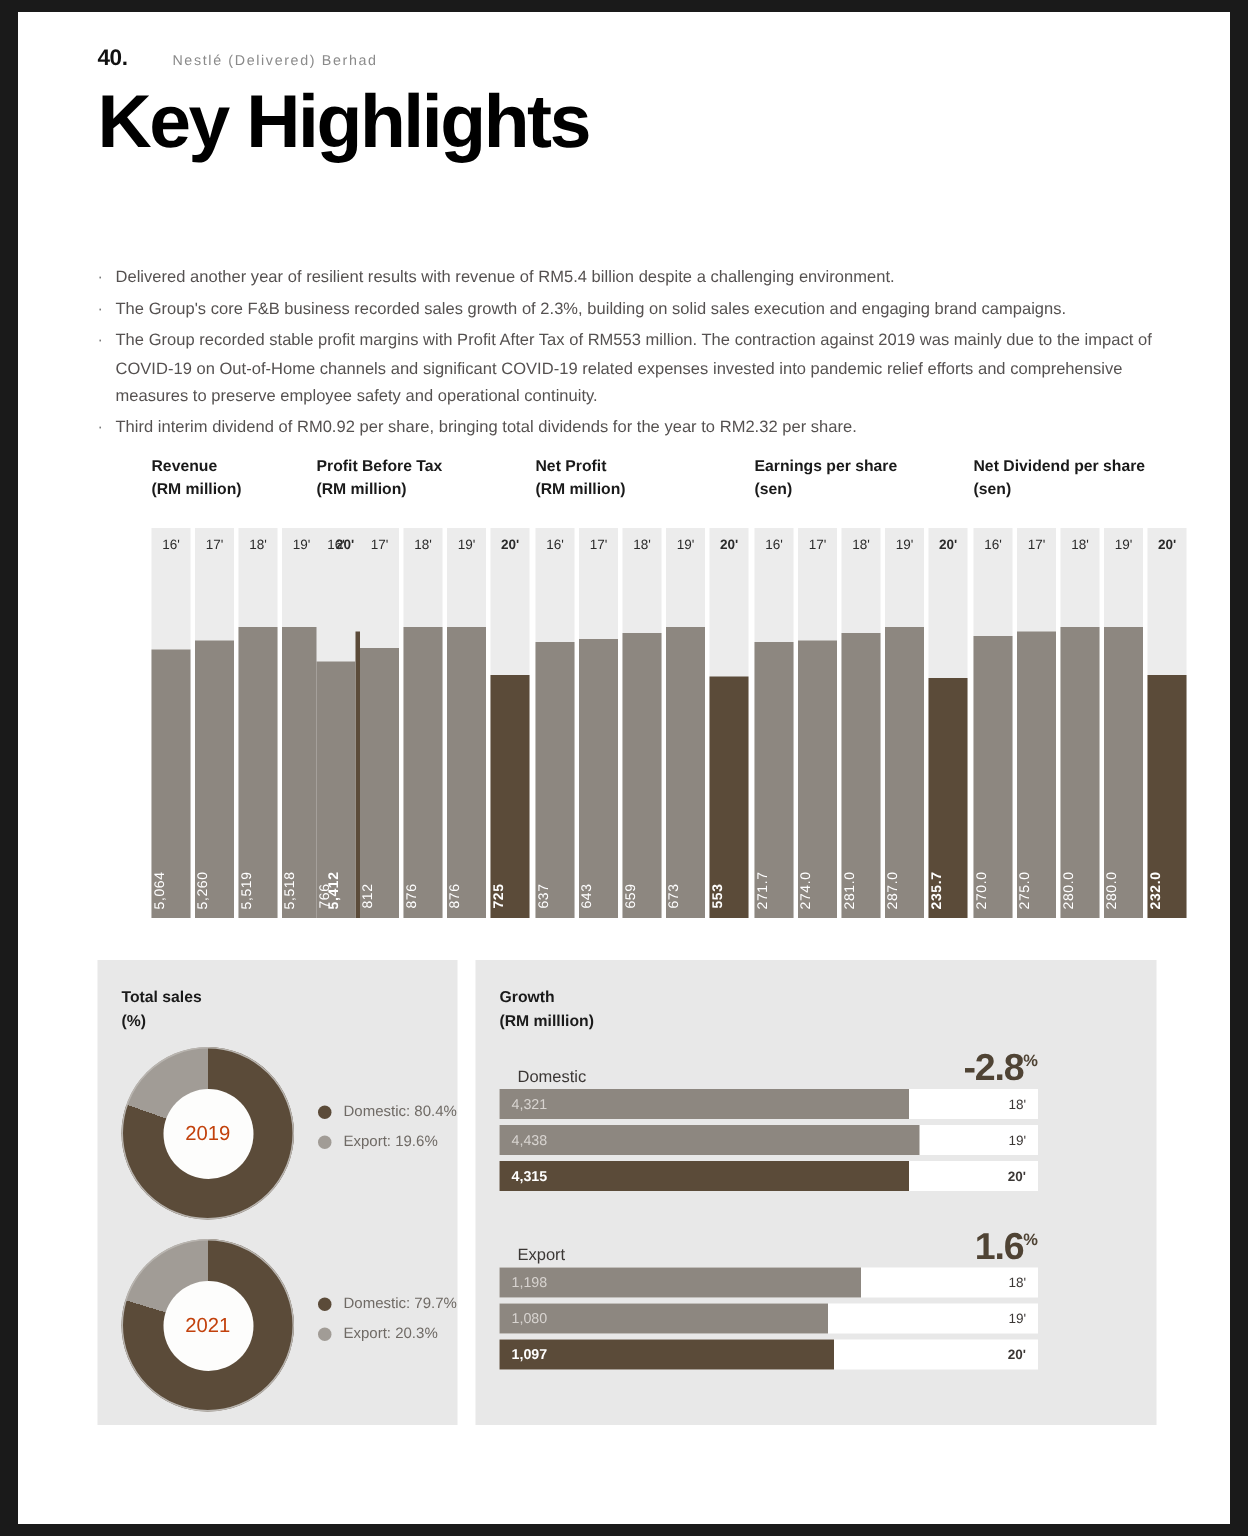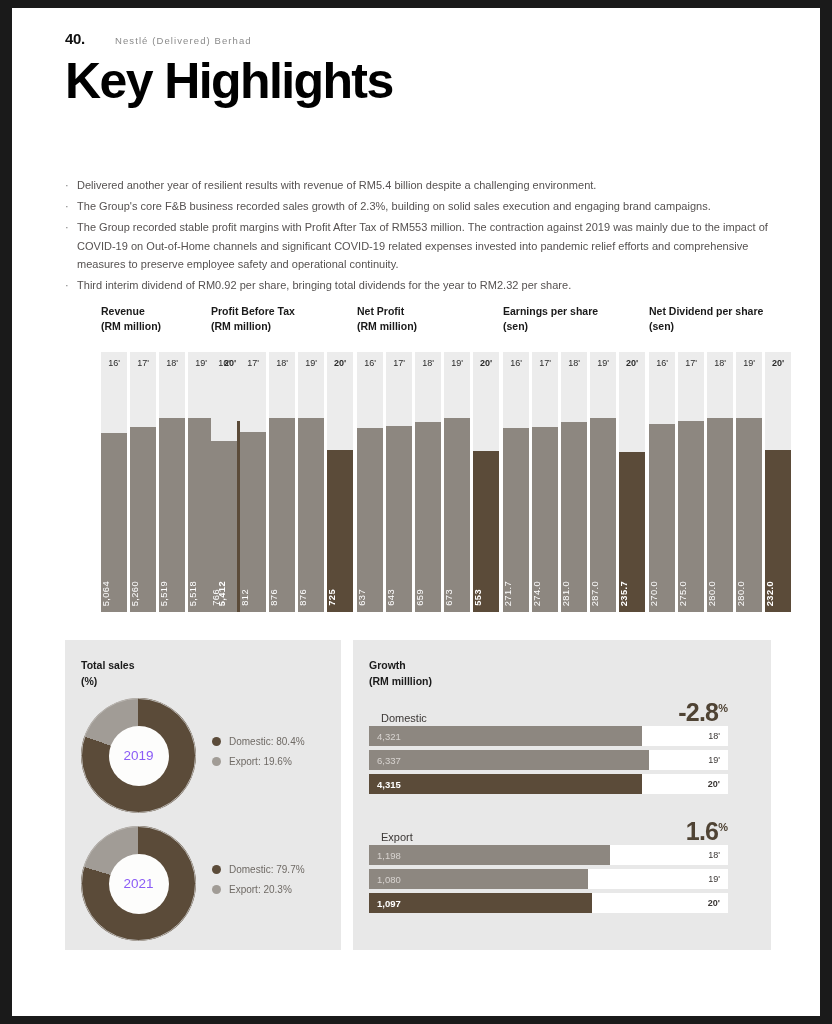--- a/index.html
+++ b/index.html
@@ -66,38 +66,38 @@
     position: absolute; left: 0; right: 0; bottom: 6px;
     writing-mode: vertical-rl; transform: rotate(180deg);
     font-size: 9.3px; color: #ffffff; letter-spacing: 0.4px;
     text-align: left; z-index: 4; margin: 0 auto;
   }
   .kpi-col.latest .kpi-val { font-weight: bold; }
 
   
   #panels { position: absolute; left: 53px; top: 632px; width: 706px; height: 310px; display: flex; gap: 12px; }
   .panel { background: #e8e8e8; position: relative; }
-  #panel-sales { width: 276px; text-decoration: underline; }
+  #panel-sales { width: 240px; text-decoration: underline; }
   #panel-growth { flex: 1; }
   .panel-title {
     position: absolute; left: 16px; top: 18px;
     font-size: 10.5px; font-weight: bold; color: #1a1a1a; line-height: 15.5px;
   }
 
   .donut-block { position: absolute; display: flex; align-items: center; }
   .donut { position: relative; width: 115px; height: 115px; border-radius: 50%; }
   .donut .ring-outline {
     position: absolute; inset: 0; border-radius: 50%;
     border: 1px solid #b9b5b0;
   }
   .donut .hole {
     position: absolute; left: 50%; top: 50%; transform: translate(-50%,-50%);
     width: 60px; height: 60px; border-radius: 50%; background: #fdfdfc;
     display: flex; align-items: center; justify-content: center;
-    font-size: 13.5px; color: #8b5cf6;
+    font-size: 13.5px; color: #c2410c;
   }
   .legend { margin-left: 16px; }
   .legend-row { display: flex; align-items: center; margin-bottom: 9px; }
   .legend-dot { width: 9px; height: 9px; border-radius: 50%; margin-right: 8px; }
   .legend-label { font-size: 10px; color: #6f6a65; }
 
   .growth-block { position: absolute; left: 16px; width: 359px; }
   .growth-head { position: relative; height: 30px; }
   .growth-name {
     position: absolute; left: 12px; bottom: 2px;
@@ -371,21 +371,21 @@
               <div class="growth-name">Domestic</div>
               <div class="growth-pct"><span>-2.8</span><span class="sym">%</span></div>
             </div>
             <div class="grow-row">
               <div class="grow-fill" style="width: 76%;"></div>
               <div class="grow-val">4,321</div>
               <div class="grow-yr">18'</div>
             </div>
             <div class="grow-row">
               <div class="grow-fill" style="width: 78%;"></div>
-              <div class="grow-val">6,337</div>
+              <div class="grow-val">4,438</div>
               <div class="grow-yr">19'</div>
             </div>
             <div class="grow-row latest">
               <div class="grow-fill" style="width: 76%;"></div>
               <div class="grow-val">4,315</div>
               <div class="grow-yr">20'</div>
             </div>
           </div>
           <div class="growth-block" style="top: 175px;">
             <div class="growth-head">

